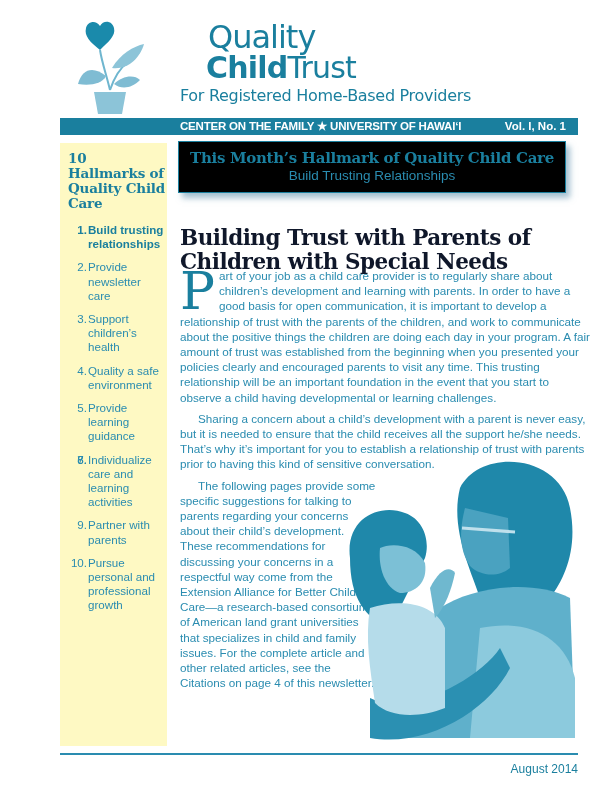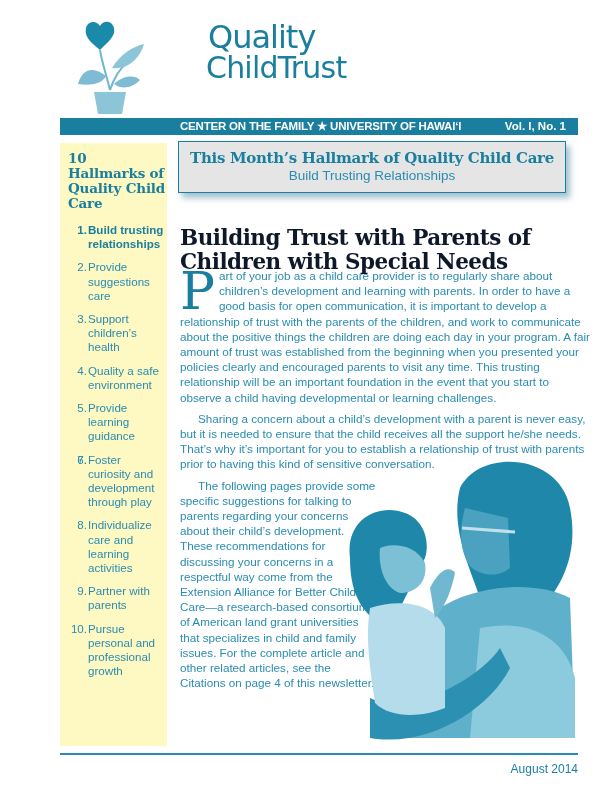--- a/index.html
+++ b/index.html
@@ -4,40 +4,40 @@
 <style>
   html, body { margin: 0; padding: 0; background: #ffffff; }
   body { width: 616px; height: 798px; position: relative; overflow: hidden;
          font-family: "Liberation Sans", sans-serif; color: #2a8cb0; }
 
   
   .logo { position: absolute; left: 76px; top: 18px; width: 72px; height: 98px; }
   .brand { position: absolute; left: 180px; top: 22px; color: #1a7f9e; }
   .brand-quality { font-family: "DejaVu Sans", sans-serif; font-size: 32px; line-height: 30px; letter-spacing: -1px; font-weight: normal; margin-left: 28px; }
   .brand-cc { font-family: "DejaVu Sans", sans-serif; font-size: 30px; line-height: 32px; margin-left: 26px; letter-spacing: -0.8px; }
-  .brand-cc b { font-weight: normal; }
+  .brand-cc b { font-weight: bold; }
   .brand-sub { font-family: "DejaVu Sans", sans-serif; font-size: 16px; line-height: 20px; margin-top: 2px; letter-spacing: -0.3px; }
 
   .banner { position: absolute; left: 60px; top: 118px; width: 518px; height: 17px; background: #1a7f9e;
             color: #ffffff; font-weight: bold; font-size: 11.5px; line-height: 17px; }
   .banner-org { position: absolute; left: 120px; top: 0; letter-spacing: -0.2px; }
   .banner-vol { position: absolute; right: 12px; top: 0; }
 
   
   .sidebar { position: absolute; left: 60px; top: 143px; width: 107px; height: 603px; background: #fef9c3; }
   .sb-title { font-family: "DejaVu Serif", serif; font-weight: bold; color: #1a7f9e; font-size: 13.5px;
               line-height: 15px; margin: 8px 0 0 8px; letter-spacing: -0.2px; }
   .sb-list { list-style: none; margin: 12px 0 0 0; padding: 0; }
   .sb-item { position: relative; padding-left: 28px; font-size: 11.6px; line-height: 14.2px; color: #2a8cb0;
              margin-bottom: 9px; padding-right: 2px; }
   .sb-item .num { position: absolute; right: 80px; top: 0; }
   .sb-item.active { font-weight: bold; color: #1a7f9e; }
 
   
-  .hallmark { position: absolute; left: 178px; top: 141px; width: 386px; height: 50px; background: #e5e5e5;
+  .hallmark { position: absolute; left: 178px; top: 141px; width: 386px; height: 50px; background: #000000;
               border: 1px solid #1a7f9e; box-shadow: 4px 5px 6px rgba(90,140,170,0.55); text-align: center; }
   .hm-title { font-family: "DejaVu Serif", serif; font-weight: bold; color: #1a7f9e; font-size: 15px;
               line-height: 18px; margin-top: 7px; letter-spacing: -0.3px; }
   .hm-sub { font-size: 13.5px; color: #2a8cb0; line-height: 18px; }
 
   
   .headline { position: absolute; left: 180px; top: 226px; width: 400px; font-family: "DejaVu Serif", serif;
               font-weight: bold; color: #0f172a; font-size: 21.5px; line-height: 24px; letter-spacing: -0.5px; }
   .body { position: absolute; left: 180px; top: 268px; width: 410px; font-size: 11.7px; line-height: 15.2px; color: #2a8cb0; }
   .body p { margin: 0 0 6px 0; }
@@ -65,37 +65,38 @@
   <path d="M30 58 C18 48 6 50 2 66 C14 68 26 66 30 58 Z" fill="#7fbcd3"></path>
   <path d="M36 50 C44 36 58 28 68 26 C64 40 52 52 36 50 Z" fill="#8cc4d8"></path>
   <path d="M38 66 C46 58 58 56 64 62 C56 70 46 72 38 66 Z" fill="#7fbcd3"></path>
 
   <path d="M18 74 L50 74 L46 96 L22 96 Z" fill="#8cc4d8"></path>
 </svg>
 
 <div class="brand">
   <div class="brand-quality">Quality</div>
   <div class="brand-cc"><b>Child</b><span>Trust</span></div>
+  <div class="brand-sub">For Registered Home-Based Providers</div>
 </div>
 
 <div class="banner">
   <span class="banner-org">CENTER ON THE FAMILY ★ UNIVERSITY OF HAWAIʻI</span>
   <span class="banner-vol">Vol. I, No. 1</span>
 </div>
 
 <aside class="sidebar">
   <div class="sb-title">10 Hallmarks of Quality Child Care</div>
   <ol class="sb-list" id="sb-list">
       <li class="sb-item active"><span class="num">1.</span><span>Build trusting relationships</span></li>
-      <li class="sb-item"><span class="num">2.</span><span>Provide suggestions care</span></li>
+      <li class="sb-item"><span class="num">2.</span><span>Provide newsletter care</span></li>
       <li class="sb-item"><span class="num">3.</span><span>Support children’s health</span></li>
       <li class="sb-item"><span class="num">4.</span><span>Quality a safe environment</span></li>
       <li class="sb-item"><span class="num">5.</span><span>Provide learning guidance</span></li>
       <li class="sb-item"><span class="num">6.</span></li>
-      <li class="sb-item"><span class="num">7.</span><span>Foster curiosity and development through play</span></li>
+      <li class="sb-item"><span class="num">7.</span></li>
       <li class="sb-item"><span class="num">8.</span><span>Individualize care and learning activities</span></li>
       <li class="sb-item"><span class="num">9.</span><span>Partner with parents</span></li>
       <li class="sb-item"><span class="num">10.</span><span>Pursue personal and professional growth</span></li>
     </ol>
 </aside>
 
 <div class="hallmark">
   <div class="hm-title">This Month’s Hallmark of Quality Child Care</div>
   <div class="hm-sub">Build Trusting Relationships</div>
 </div>

